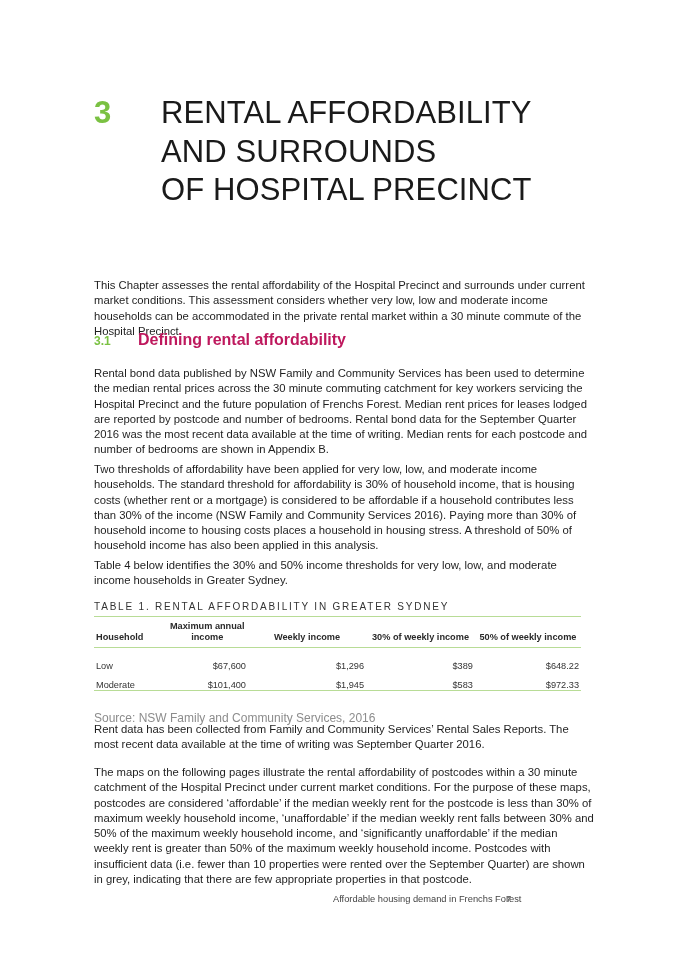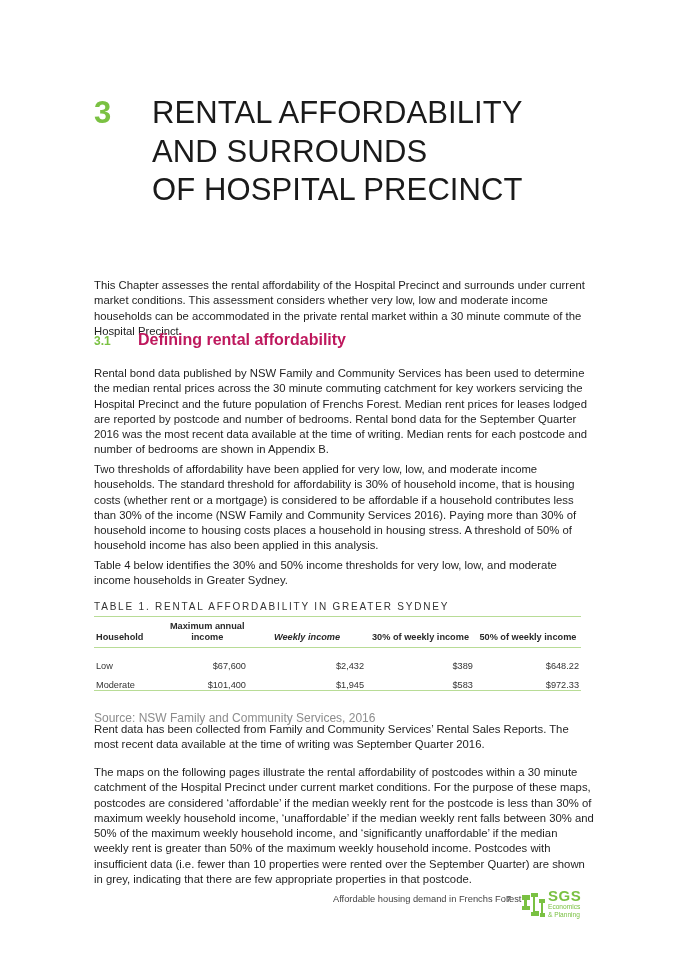--- a/index.html
+++ b/index.html
@@ -25,21 +25,21 @@
       position: absolute;
       left: 0;
       top: 0;
       font-size: 31px;
       font-weight: bold;
       color: #7ac142;
       line-height: 38px;
     }
     .chapter-title {
       position: absolute;
-      left: 58px;
+      left: 67px;
       top: 0;
       font-size: 31px;
       line-height: 38.5px;
       color: #1a1a1a;
       letter-spacing: 0.1px;
     }
     .chapter-title div { white-space: nowrap; }
 
     .para {
       position: absolute;
@@ -97,21 +97,21 @@
     table.data-table th {
       font-weight: bold;
       font-size: 9.2px;
       line-height: 11px;
       padding: 4px 2px 4px 2px;
       vertical-align: bottom;
       color: #2a2a2a;
     }
     table.data-table th.c0 { text-align: left; width: 70px; }
     table.data-table th.c1 { text-align: center; width: 80px; }
-    table.data-table th.c2 { text-align: center; width: 120px; font-style: italic; }
+    table.data-table th.c2 { text-align: center; width: 120px; }
     table.data-table th.c3 { text-align: center; width: 110px; }
     table.data-table th.c4 { text-align: center; width: 107px; }
     table.data-table td {
       padding: 0 2px;
       height: 19px;
       vertical-align: bottom;
       text-align: right;
     }
     table.data-table td.c0 { text-align: left; }
     table.data-table tbody tr:last-child {
@@ -215,21 +215,21 @@
       <th class="c1">Maximum annual income</th>
       <th class="c2">Weekly income</th>
       <th class="c3">30% of weekly income</th>
       <th class="c4">50% of weekly income</th>
     </tr>
   </thead>
   <tbody>
     <tr>
       <td class="c0">Low</td>
       <td>$67,600</td>
-      <td>$2,432</td>
+      <td>$1,296</td>
       <td>$389</td>
       <td>$648.22</td>
     </tr>
     <tr>
       <td class="c0">Moderate</td>
       <td>$101,400</td>
       <td>$1,945</td>
       <td>$583</td>
       <td>$972.33</td>
     </tr>
@@ -237,27 +237,13 @@
 </table>
 
 <div class="source">Source: NSW Family and Community Services, 2016</div>
 
 <p class="para" style="top:722px;">Rent data has been collected from Family and Community Services’ Rental Sales Reports. The most recent data available at the time of writing was September Quarter 2016.</p>
 <p class="para" style="top:765px;">The maps on the following pages illustrate the rental affordability of postcodes within a 30 minute catchment of the Hospital Precinct under current market conditions. For the purpose of these maps, postcodes are considered ‘affordable’ if the median weekly rent for the postcode is less than 30% of maximum weekly household income, ‘unaffordable’ if the median weekly rent falls between 30% and 50% of the maximum weekly household income, and ‘significantly unaffordable’ if the median weekly rent is greater than 50% of the maximum weekly household income. Postcodes with insufficient data (i.e. fewer than 10 properties were rented over the September Quarter) are shown in grey, indicating that there are few appropriate properties in that postcode.</p>
 
 <div class="footer">
   <span class="footer-text">Affordable housing demand in Frenchs Forest</span>
   <span class="page-number">7</span>
-  <div class="logo">
-    <svg class="logo-mark" viewBox="0 0 26 28">
-      <g fill="#7ac142">
-        <path d="M2 4 L10 4 L10 9 L7 9 L7 15 L10 15 L10 19 L2 19 L2 15 L4 15 L4 9 L2 9 Z"></path>
-        <path d="M11 2 L18 2 L18 6 L15 6 L15 20 L19 20 L19 25 L11 25 L11 21 L13 21 L13 6 L11 6 Z"></path>
-        <path d="M19 8 L25 8 L25 12 L23 12 L23 22 L25 22 L25 26 L20 26 L20 22 L21 22 L21 12 L19 12 Z"></path>
-      </g>
-    </svg>
-    <div class="logo-name">SGS</div>
-    <div class="logo-sub">
-      <div>Economics</div>
-      <div>&amp; Planning</div>
-    </div>
-  </div>
 </div>
 
 </body></html>

